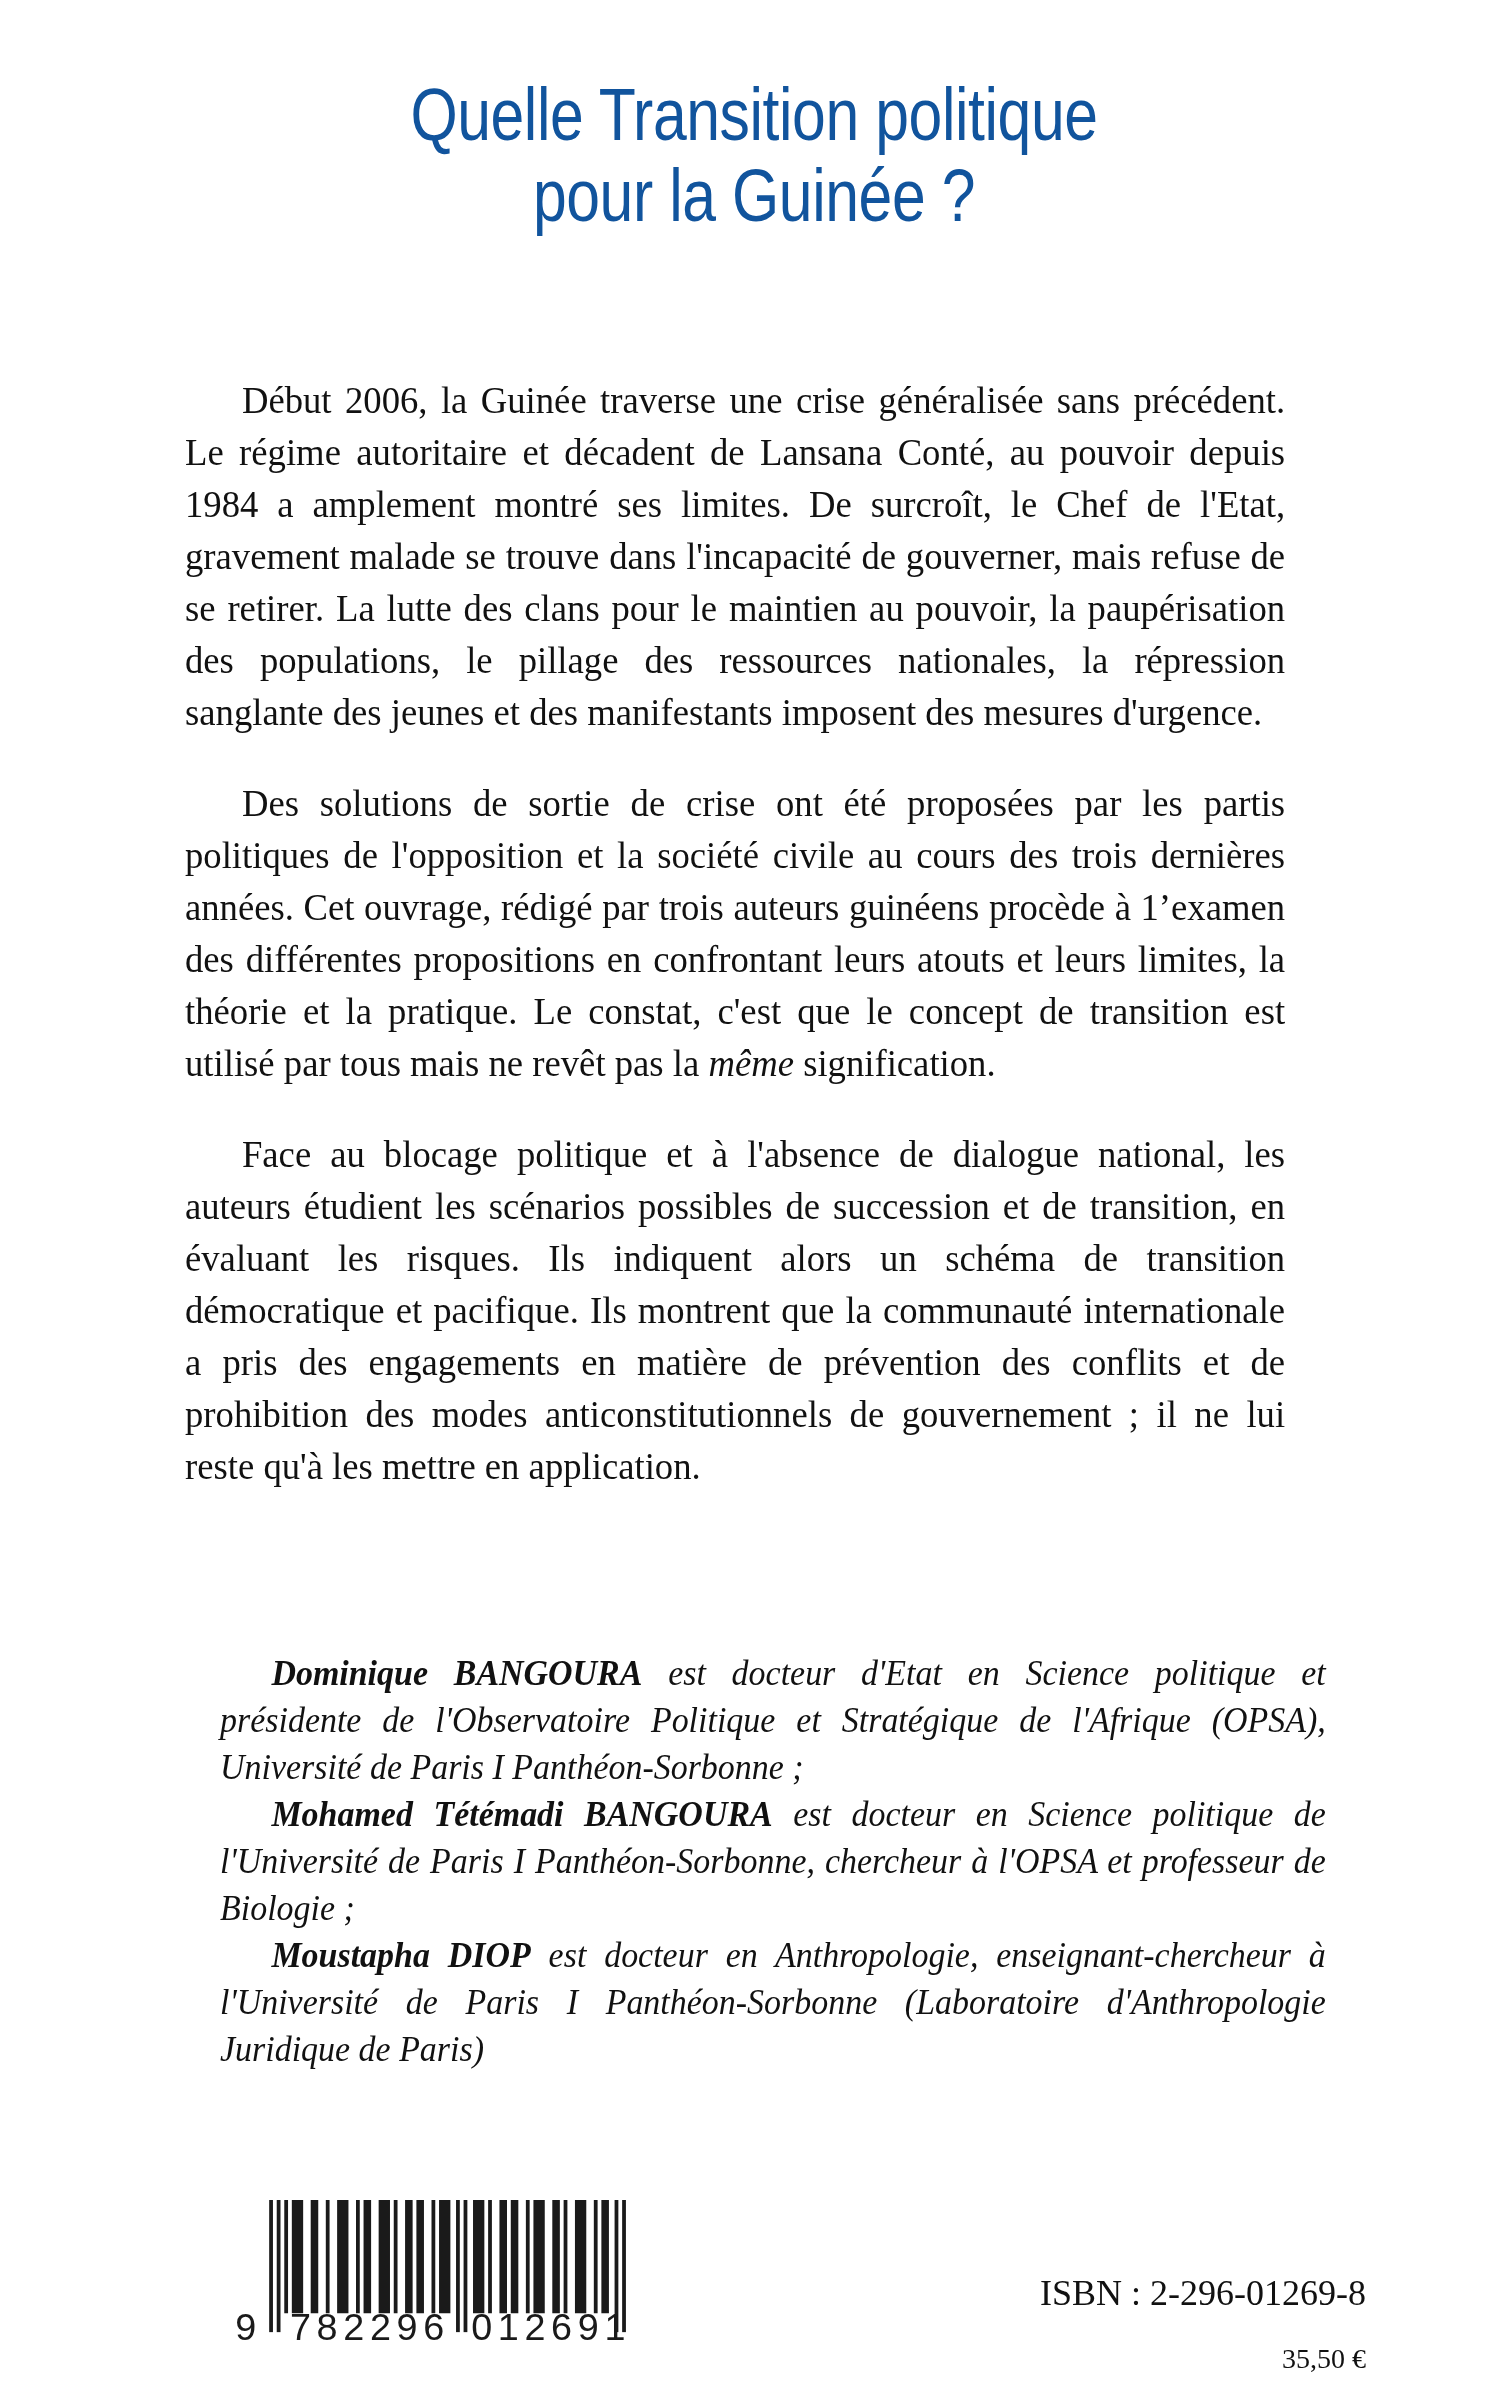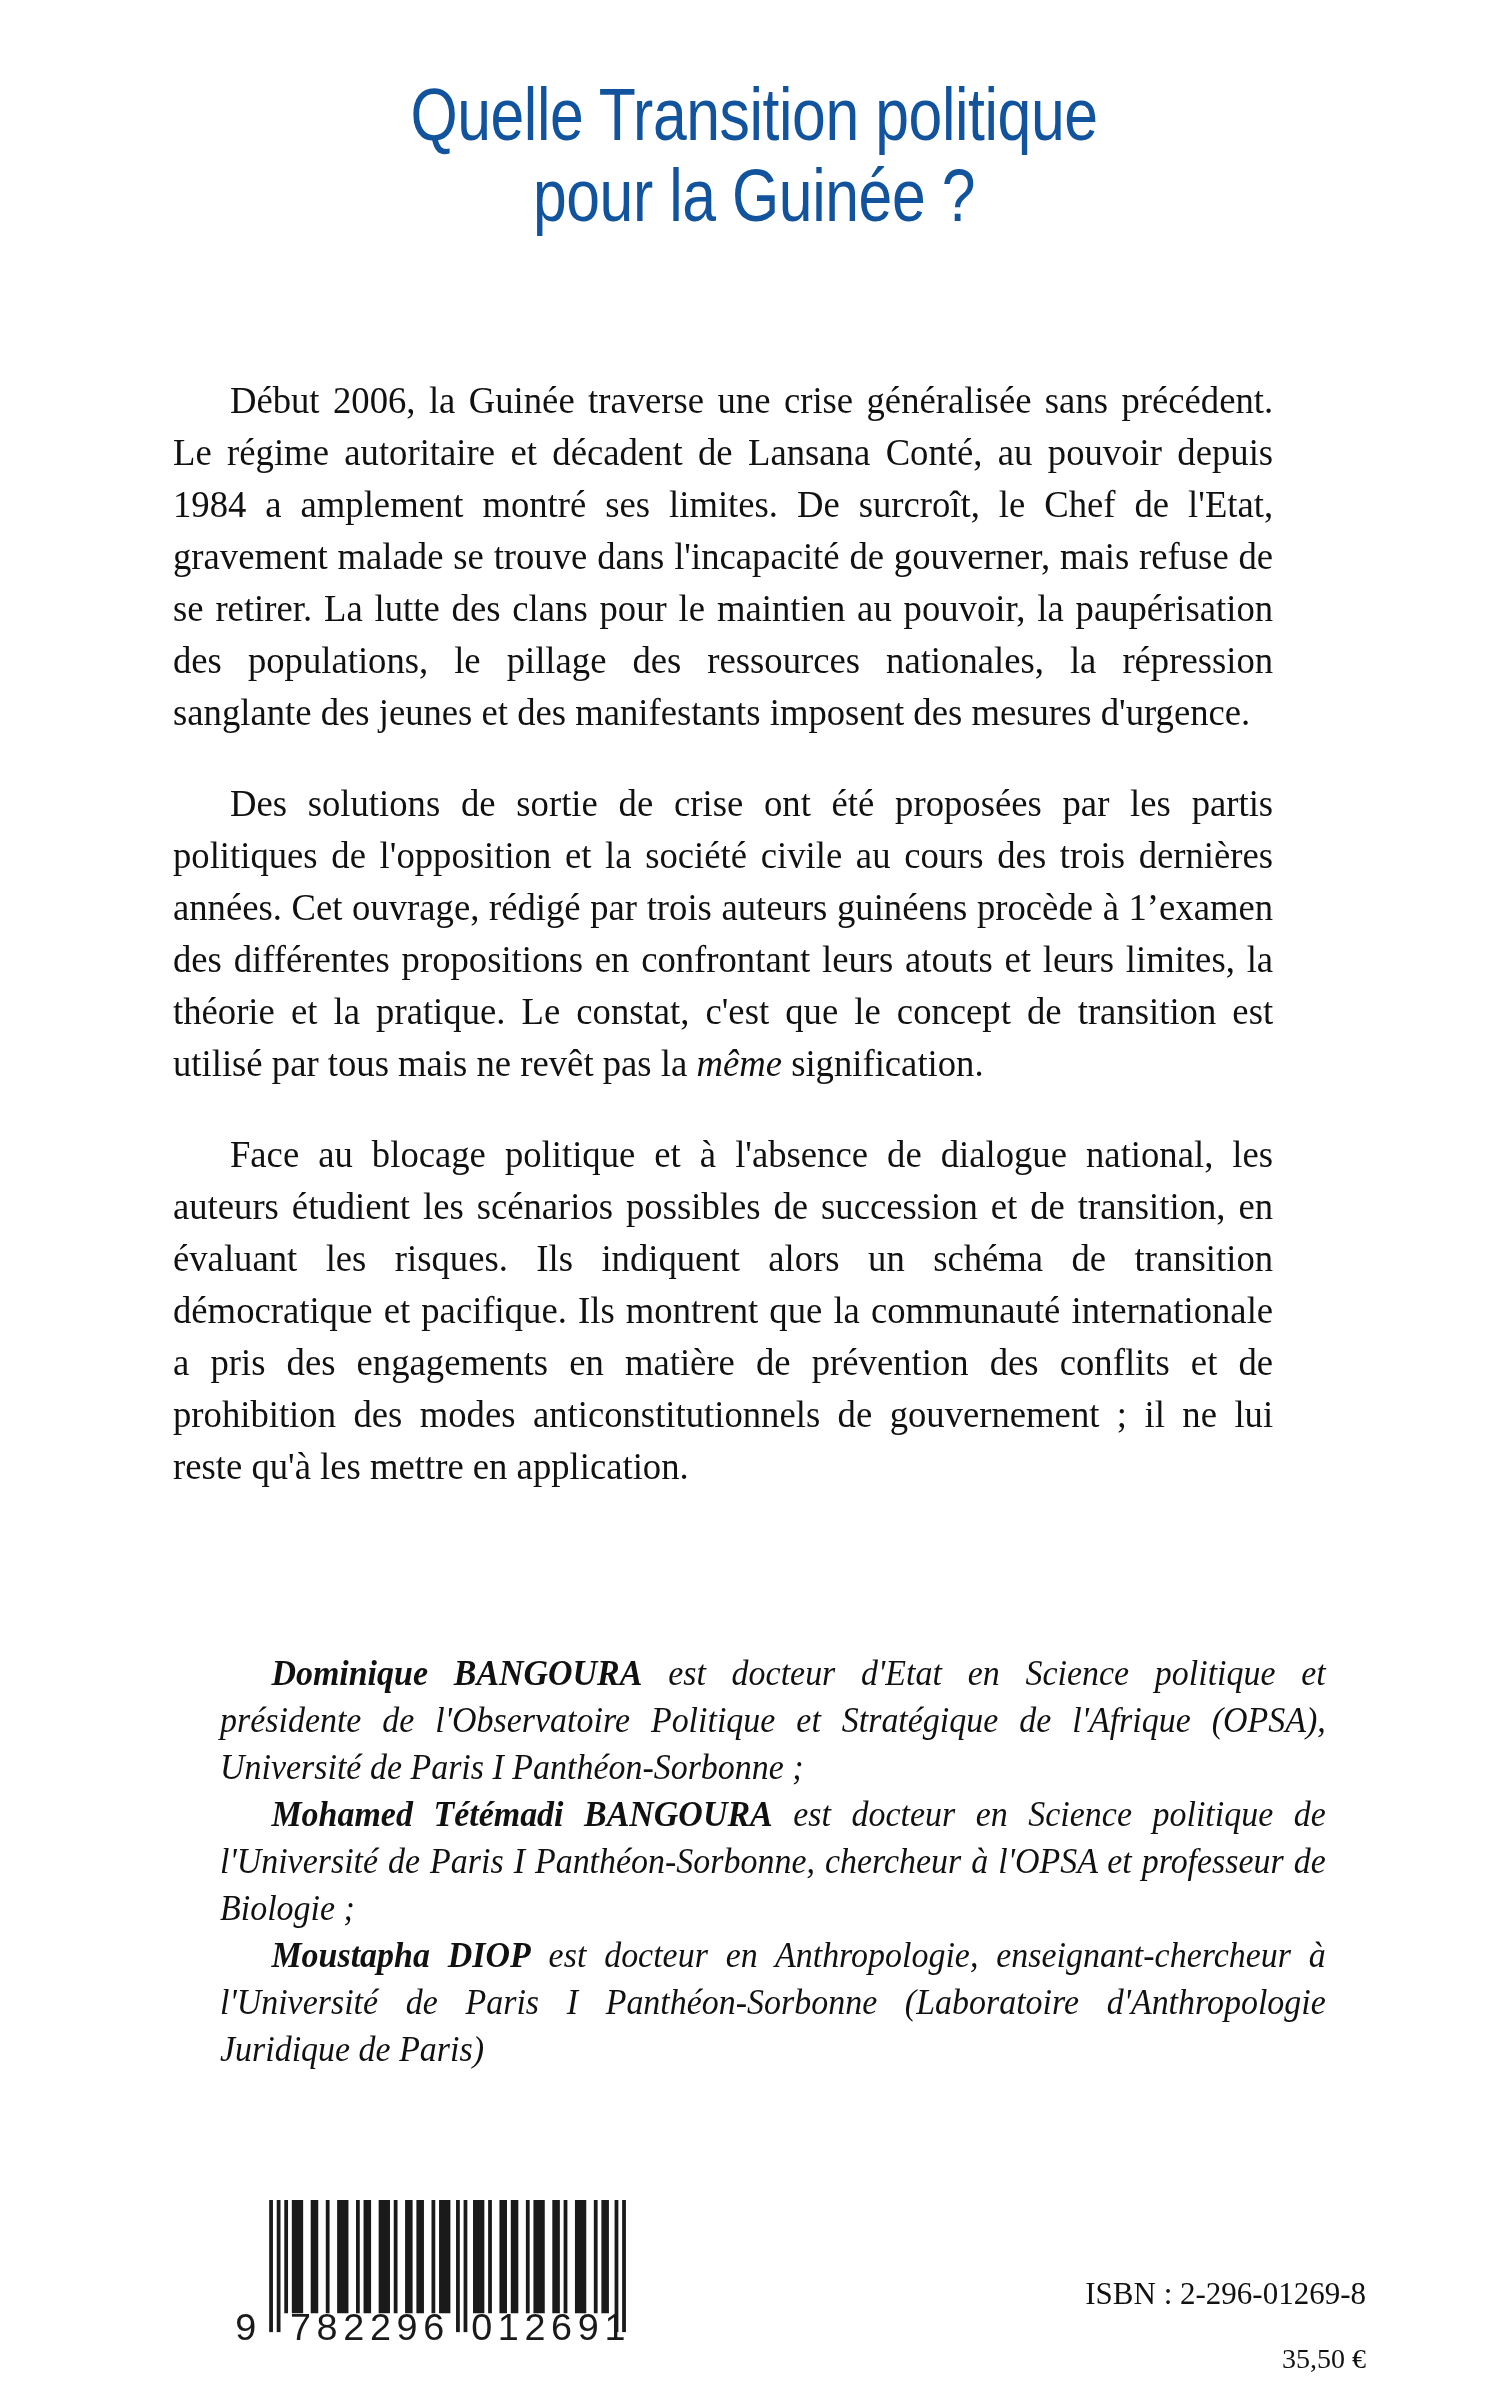--- a/index.html
+++ b/index.html
@@ -39,21 +39,21 @@
     letter-spacing: -0.5px;
     color: #11549d;
     transform: scaleX(0.82);
     transform-origin: center center;
     white-space: nowrap;
   }
 
   
   .body-block {
     position: absolute;
-    left: 173px;
+    left: 185px;
     width: 1140px;
     top: 374px;
   }
   .para {
     text-align: justify;
     text-justify: inter-word;
     font-size: 38px;
     line-height: 52px;
     margin: 0 0 39px 0;
     transform: scaleX(0.965);
@@ -106,21 +106,21 @@
   }
 
   
   .isbn-block {
     position: absolute;
     right: 142px;
     top: 2267px;
     text-align: right;
   }
   .isbn-line {
-    font-size: 31px;
+    font-size: 36px;
     line-height: 53px;
     white-space: nowrap;
   }
   .price-line {
     font-size: 28px;
     line-height: 53px;
     white-space: nowrap;
     margin-top: 12px;
   }
 </style>

